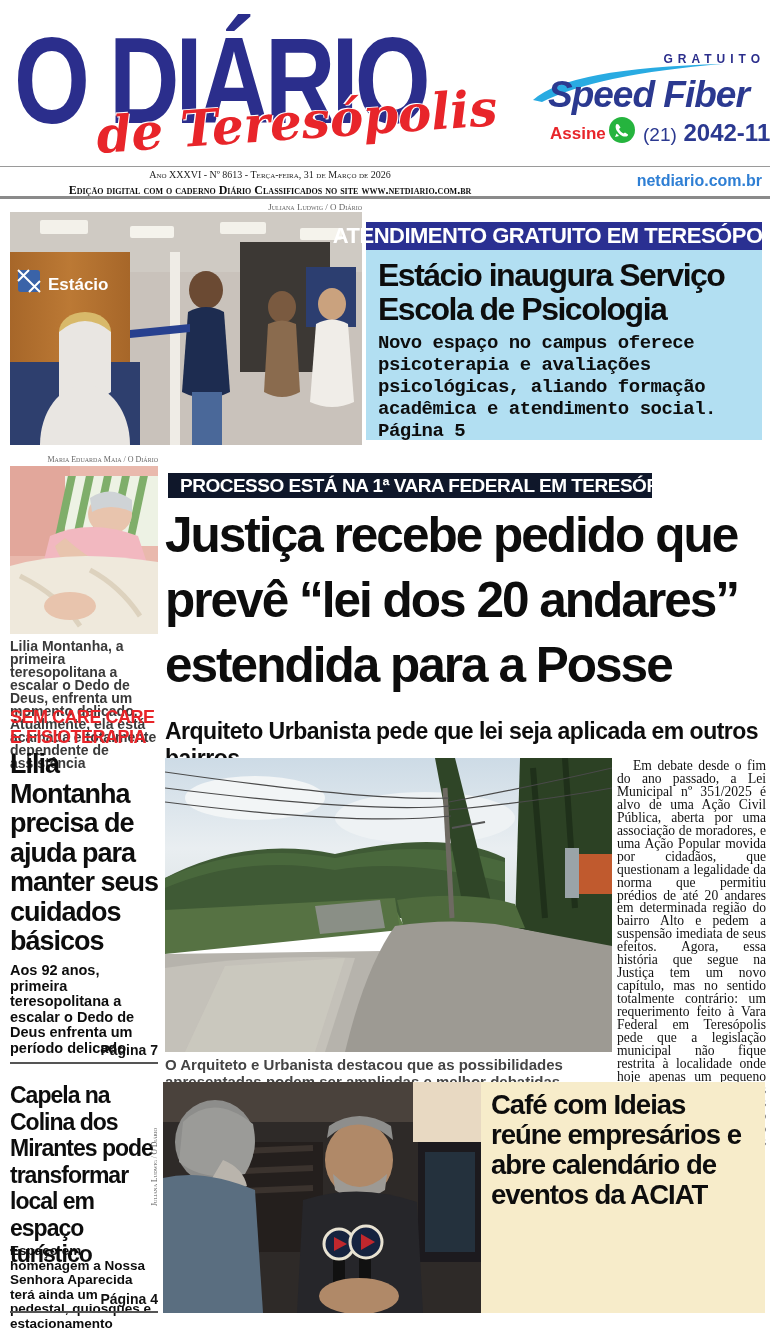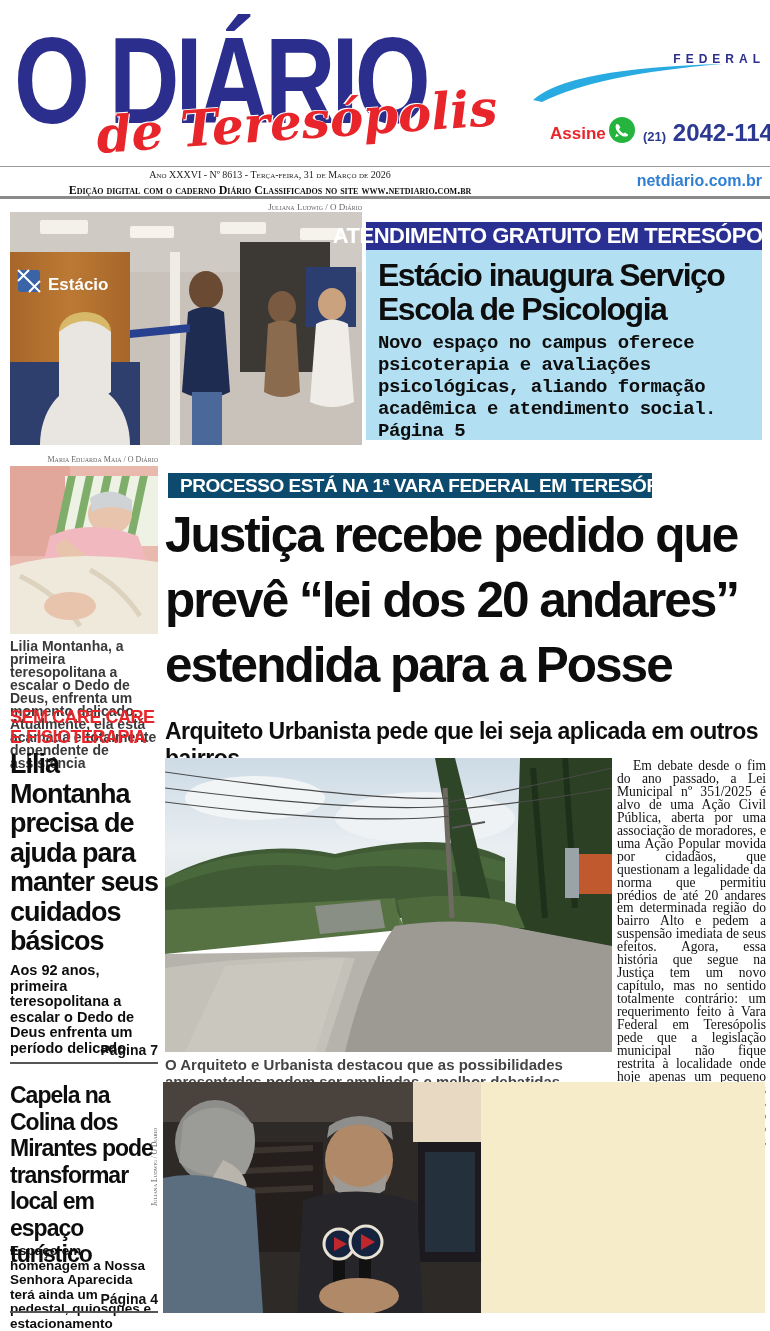--- a/index.html
+++ b/index.html
@@ -12,21 +12,21 @@
     letter-spacing:-5px;color:#2b2e8c;transform:scaleX(0.80);transform-origin:0 0;white-space:nowrap;}
   .mast-script{left:96px;top:92px;font-family:"DejaVu Serif",serif;font-style:italic;font-weight:bold;
     font-size:50px;color:#e8252a;transform:rotate(-4deg);white-space:nowrap;
     text-shadow:1px 1px 0 #fff,-1px -1px 0 #fff;}
   .ad-internet{left:640px;top:52px;width:125px;text-align:right;font-size:12px;font-weight:bold;
     letter-spacing:5px;color:#2b2e8c;}
   .ad-brand{left:548px;top:74px;font-size:37px;font-weight:bold;font-style:italic;color:#2b3990;
     letter-spacing:-1px;white-space:nowrap;}
   .ad-assine{left:550px;top:124px;font-size:17px;font-weight:bold;color:#e8252a;}
   .ad-phone{left:643px;top:119px;font-size:24px;font-weight:bold;color:#2b3990;white-space:nowrap;}
-  .ad-phone .small{font-size:13px;font-weight:bold;}
+  .ad-phone .small{font-size:19px;font-weight:normal;}
   .rule-thin{left:0;top:166px;width:770px;height:1px;background:#9a9a9a;}
   .rule-thick{left:0;top:196px;width:770px;height:3px;background:#8a8a8a;}
   .edition-line{left:30px;top:169px;width:480px;text-align:center;
     font-family:"Liberation Serif",serif;font-variant:small-caps;font-size:10px;color:#222;white-space:nowrap;}
   .digital-line{left:30px;top:183px;width:480px;text-align:center;
     font-family:"Liberation Serif",serif;font-variant:small-caps;font-weight:bold;font-size:12px;color:#111;white-space:nowrap;}
   .site-link{left:600px;top:172px;width:162px;text-align:right;font-size:16px;font-weight:bold;color:#2f7fd4;}
 
   .credit{font-family:"Liberation Serif",serif;font-variant:small-caps;font-size:9px;color:#666;}
 
@@ -35,21 +35,21 @@
   .bluebox{left:366px;top:222px;width:396px;height:218px;background:#b2dff2;}
   .kicker-navy{left:366px;top:222px;width:396px;height:28px;background:#2a3092;color:#fff;
     display:flex;align-items:center;justify-content:center;font-weight:bold;font-size:22px;
     letter-spacing:-0.5px;white-space:nowrap;transform-origin:0 0;}
   .estacio-hl{left:378px;top:258px;width:380px;font-weight:bold;font-size:32px;line-height:34px;
     letter-spacing:-1.5px;color:#0d0d0d;}
   .estacio-deck{left:378px;top:332px;width:378px;font-weight:bold;font-size:19px;line-height:22px;
     letter-spacing:-0.5px;color:#0d0d0d;font-family:Liberation Mono, monospace;}
 
   
-  .kicker-red{left:168px;top:473px;width:484px;height:25px;background:#0c4a6e;color:#fff;
+  .kicker-red{left:168px;top:473px;width:484px;height:25px;background:#0f172a;color:#fff;
     display:flex;align-items:center;padding-left:12px;box-sizing:border-box;
     font-weight:bold;font-size:19px;letter-spacing:-0.5px;white-space:nowrap;}
   .main-hl{left:165px;top:503px;width:606px;font-weight:bold;font-size:50px;line-height:65px;
     letter-spacing:-2px;color:#0d0d0d;transform:scaleX(0.99);transform-origin:0 0;}
   .main-deck{left:165px;top:718px;width:606px;font-weight:bold;font-size:23px;letter-spacing:-0.5px;color:#0d0d0d;}
   .photo2{left:165px;top:758px;width:447px;height:294px;}
   .photo2-cap{left:165px;top:1056px;width:460px;font-weight:bold;font-size:15px;color:#444;}
   .bodycol{left:617px;top:760px;width:149px;font-family:"Liberation Serif",serif;font-size:13.6px;
     line-height:12.95px;text-align:justify;color:#111;}
   .bodycol .indent{display:inline-block;width:16px;}
@@ -80,24 +80,25 @@
   svg{display:block;}
 </style>
 </head>
 <body>
 
 <div id="page">
 
   <div class="abs mast-title">O DIÁRIO</div>
   <div class="abs mast-script">de Teresópolis</div>
 
-  <div class="abs ad-internet">FEDERAL</div>
+  <div class="abs ad-internet">GRATUITO</div>
   <svg class="abs" style="left:528px;top:60px;" width="200" height="45">
     <path d="M5 40 Q 40 8 195 4 Q 70 14 14 42 Z" fill="#29abe2"></path>
   </svg>
+  <div class="abs ad-brand">Speed Fiber</div>
   <div class="abs ad-assine">Assine</div>
   <svg class="abs" style="left:608px;top:116px;" width="28" height="28">
     <circle cx="14" cy="14" r="13" fill="#25b43e"></circle>
     <path d="M9 8 C8 8 7 10 8 13 C9 16 13 20 16 20.5 C19 21 20.5 19.5 20 18.5 L17 16.5 L15.5 17.5 C14 17 11.5 14.5 11 13 L12.5 11.5 L10.5 8.5 Z" fill="#fff"></path>
     <path d="M7 21 L11 20 L8.5 17.5 Z" fill="#fff"></path>
   </svg>
   <div class="abs ad-phone"><span class="small">(21)</span> <span>2042-1141</span></div>
 
   <div class="abs rule-thin"></div>
   <div class="abs edition-line">Ano XXXVI - Nº 8613 - Terça-feira, 31 de Março de 2026</div>
@@ -251,15 +252,16 @@
     <rect x="170" y="170" width="12" height="48" rx="4" fill="#111"></rect>
     <rect x="196" y="170" width="12" height="48" rx="4" fill="#111"></rect>
     <circle cx="176" cy="162" r="15" fill="#16233f" stroke="#e8e2d2" stroke-width="3"></circle>
     <path d="M171 155 L184 162 L171 169 Z" fill="#c0272d"></path>
     <circle cx="203" cy="160" r="16" fill="#16233f" stroke="#e8e2d2" stroke-width="3"></circle>
     <path d="M198 152 L212 160 L198 168 Z" fill="#c0272d"></path>
     <ellipse cx="196" cy="214" rx="40" ry="18" fill="#b08968"></ellipse>
   </svg>
 
   <div class="abs creambox">
+    <div class="cafe-hl">Café com Ideias reúne empresários e abre calendário de eventos da ACIAT</div>
   </div>
 
 </div>
 
 </body></html>

